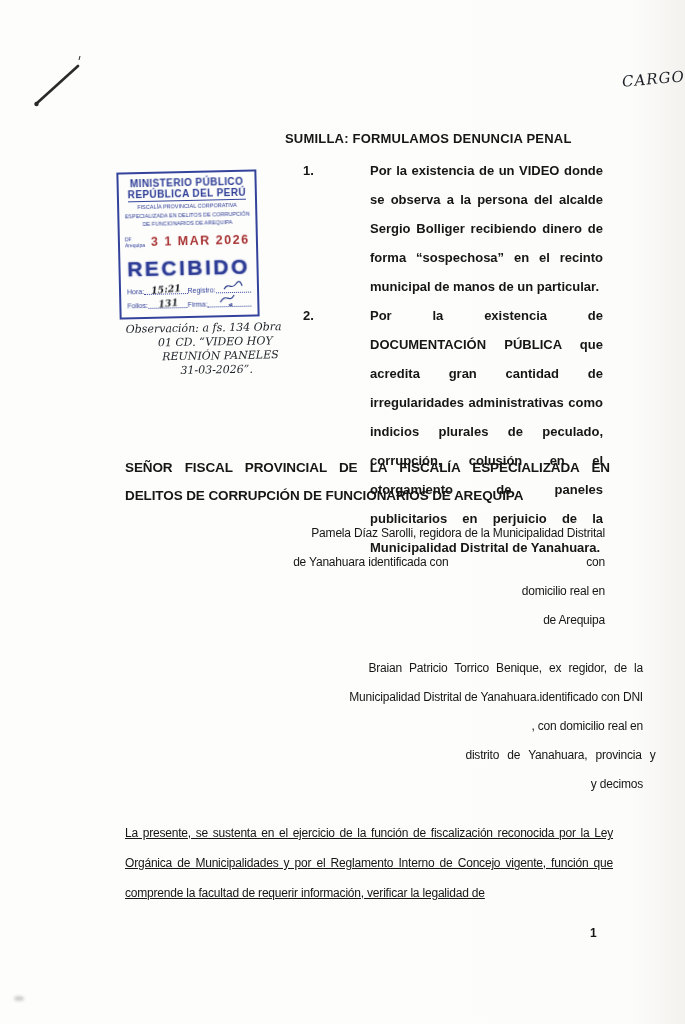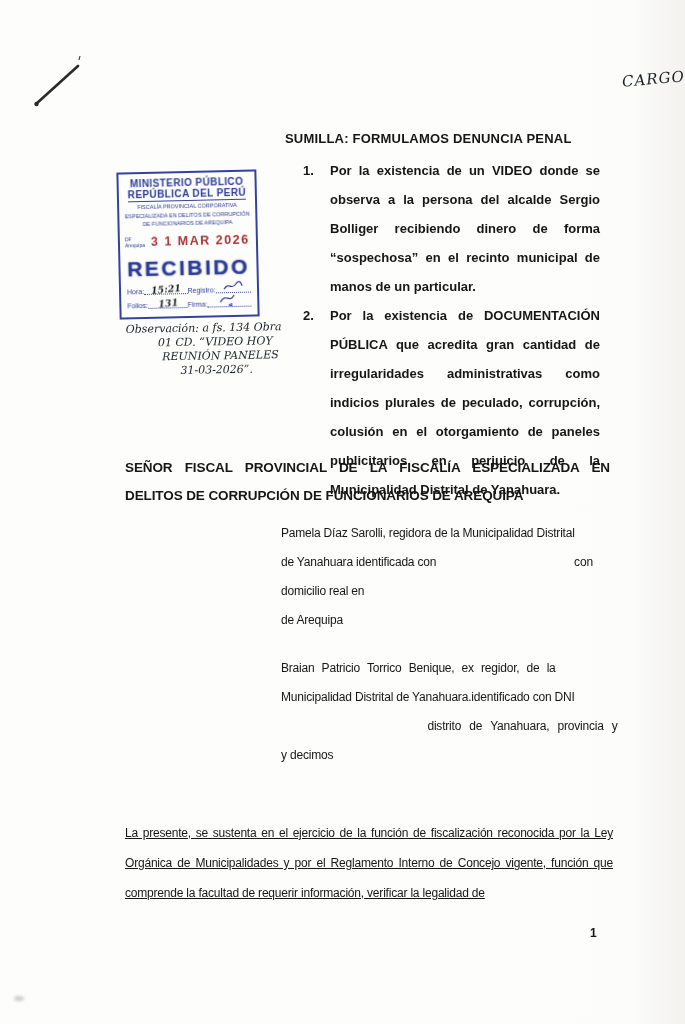--- a/index.html
+++ b/index.html
@@ -31,20 +31,21 @@
     white-space: nowrap;
     margin-left: 44px;
   }
 
   .items { position: absolute; left: 303px; top: 156px; width: 300px; }
   .item { display: flex; }
   .item-num { flex: 0 0 27px; font-weight: bold; font-size: 13px; line-height: 29px; }
   .item-text {
     width: 270px; font-weight: bold; font-size: 13px; line-height: 29px;
     text-align: justify;
+    margin-left: 40px;
   }
 
   
   .stamp {
     position: absolute; left: 118px; top: 171px;
     width: 140px; height: 147px;
     border: 2.5px solid #33429b;
     transform: rotate(-1.3deg);
     color: #2e3d96;
     display: flex; flex-direction: column; align-items: center;
@@ -77,23 +78,23 @@
   .obs-l1 { margin-left: 32px; }
   .obs-l2 { margin-left: 36px; }
   .obs-l3 { margin-left: 54px; }
 
   .addressee {
     position: absolute; left: 125px; top: 454px; width: 485px;
     font-weight: bold; font-size: 13.5px; line-height: 28px;
     text-align: justify; letter-spacing: -0.1px;
   }
 
-  .party { position: absolute; left: 281px; width: 324px; font-size: 12px; line-height: 29px; letter-spacing: -0.2px; }
+  .party { position: absolute; left: 281px; width: 324px; font-size: 12px; line-height: 29px; letter-spacing: -0.2px; text-align: right; }
   .party1 { top: 519px; }
-  .party2 { top: 654px; }
+  .party2 { top: 654px; margin-left: 38px; }
   .pline { white-space: pre; }
   .ws4 { word-spacing: 4px; }
   .ws5 { word-spacing: 5px; }
 
   .closing {
     position: absolute; left: 125px; top: 818px; width: 488px;
     font-size: 12px; line-height: 30px; letter-spacing: -0.2px;
     text-align: justify;
     text-decoration: underline;
   }
@@ -181,20 +182,21 @@
   <div class="party party1">
     <div class="pline">Pamela Díaz Sarolli, regidora de la Municipalidad Distrital</div>
     <div class="pline">de Yanahuara identificada con                                            con</div>
     <div class="pline">domicilio real en</div>
     <div class="pline">de Arequipa</div>
   </div>
 
   <div class="party party2">
     <div class="pline ws4">Braian Patricio Torrico Benique, ex regidor, de la</div>
     <div class="pline">Municipalidad Distrital de Yanahuara.identificado con DNI</div>
+    <div class="pline">             , con domicilio real en</div>
     <div class="pline ws5">                  distrito de Yanahuara, provincia y</div>
     <div class="pline">y decimos</div>
   </div>
 
   <div class="closing">La presente, se sustenta en el ejercicio de la función de fiscalización reconocida por la Ley Orgánica de Municipalidades y por el Reglamento Interno de Concejo vigente, función que comprende la facultad de requerir información, verificar la legalidad de</div>
 
   <div class="pagenum">1</div>
 
   <div class="smudge"></div>
 </div>

